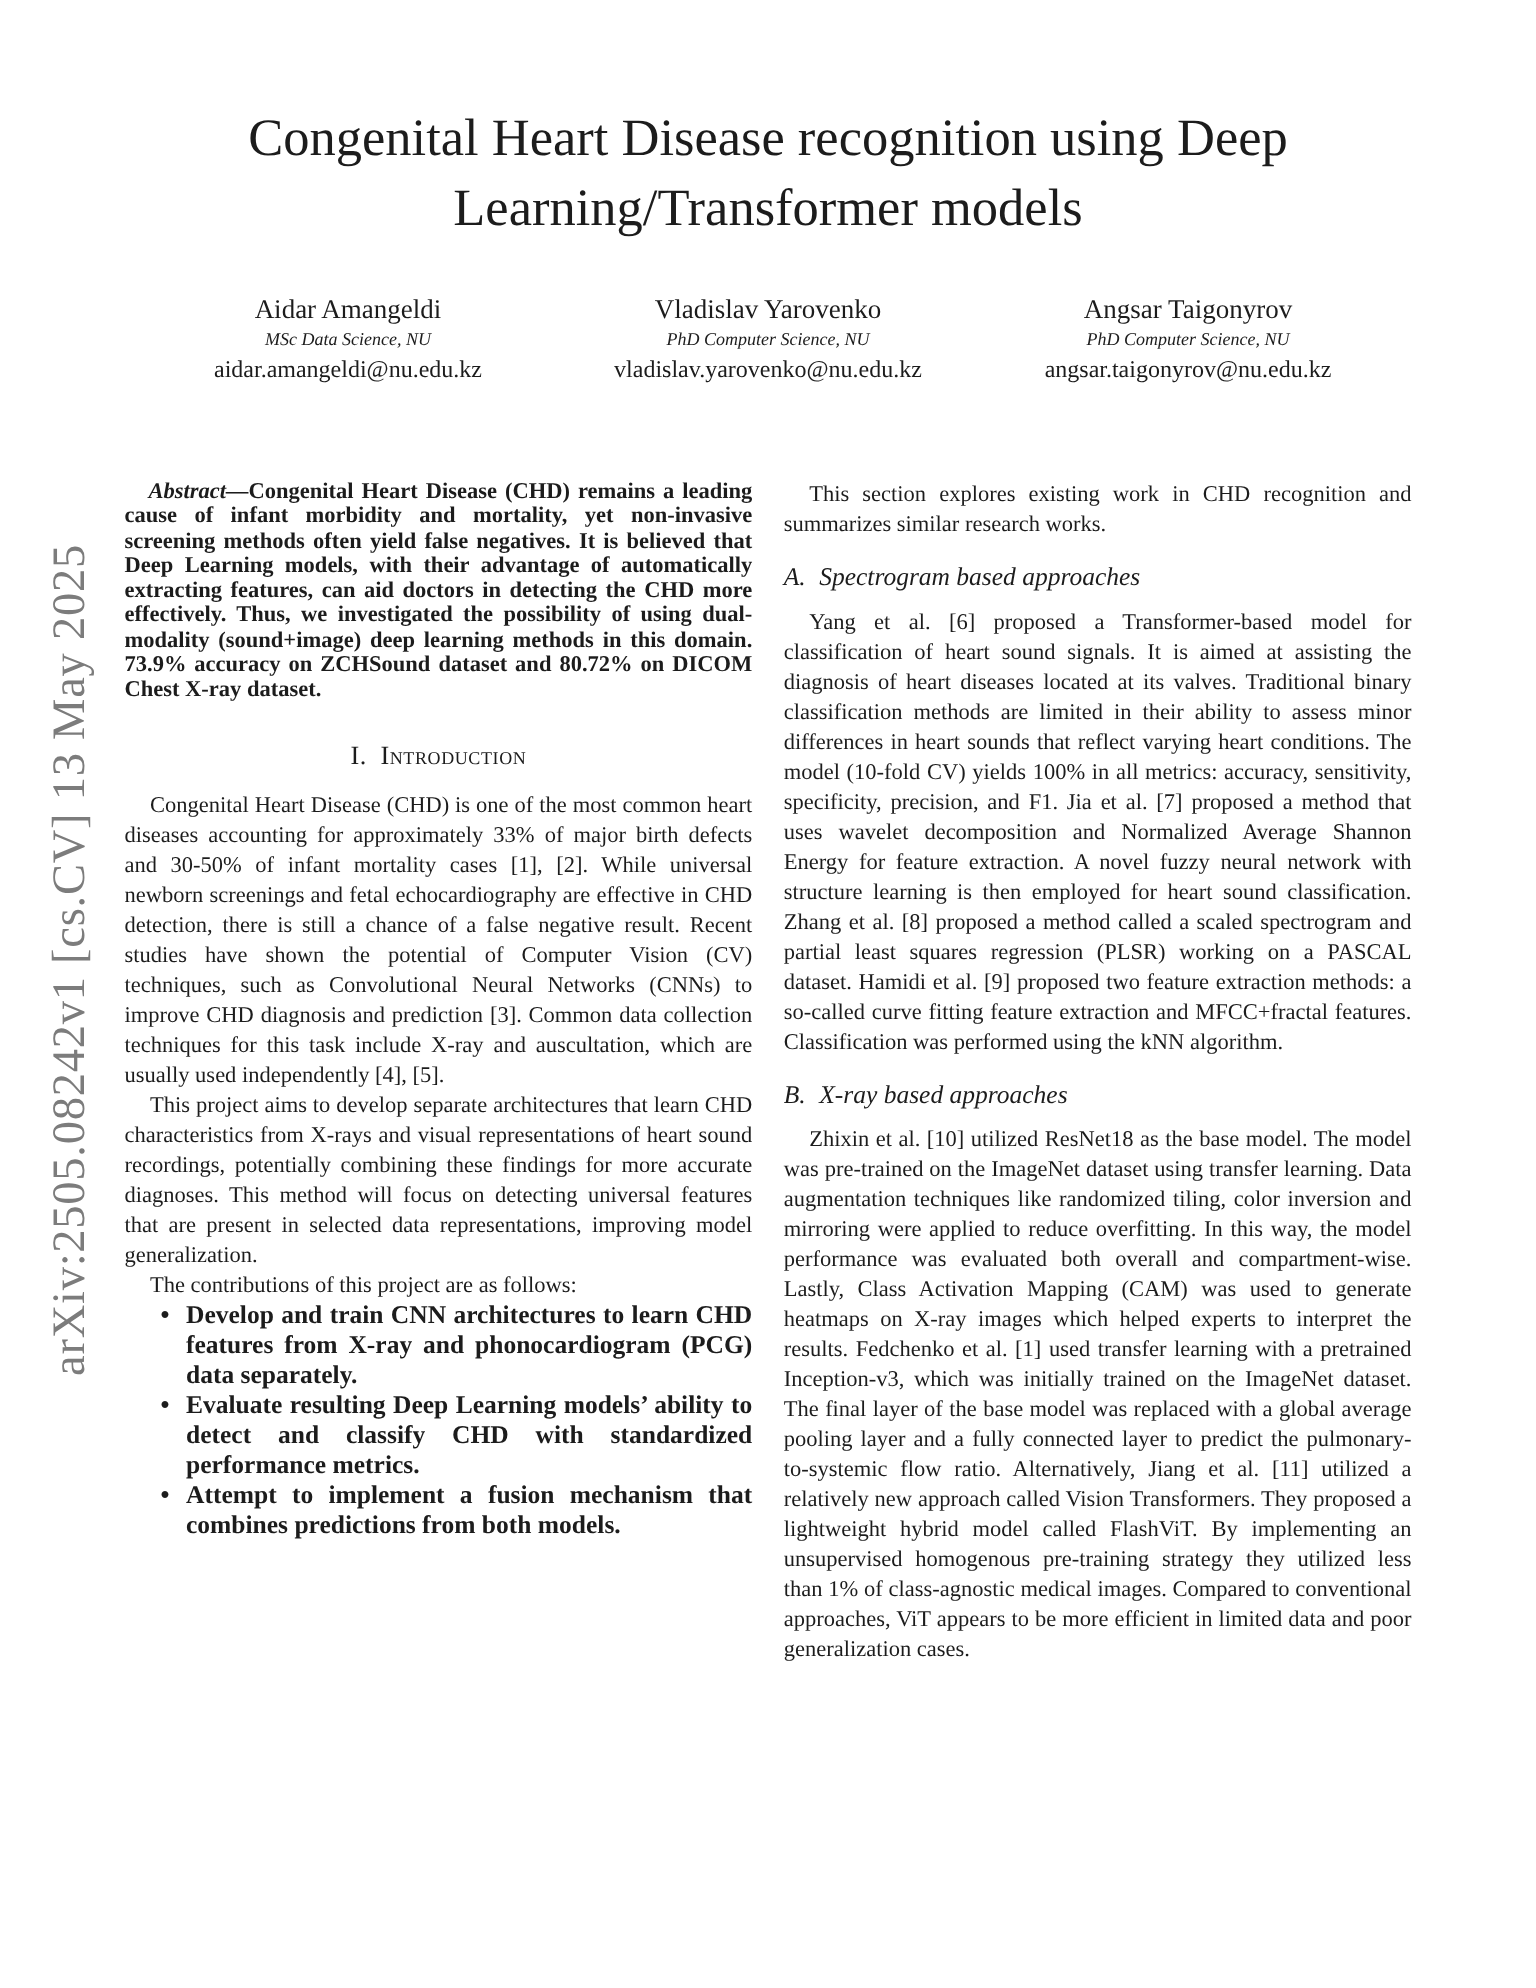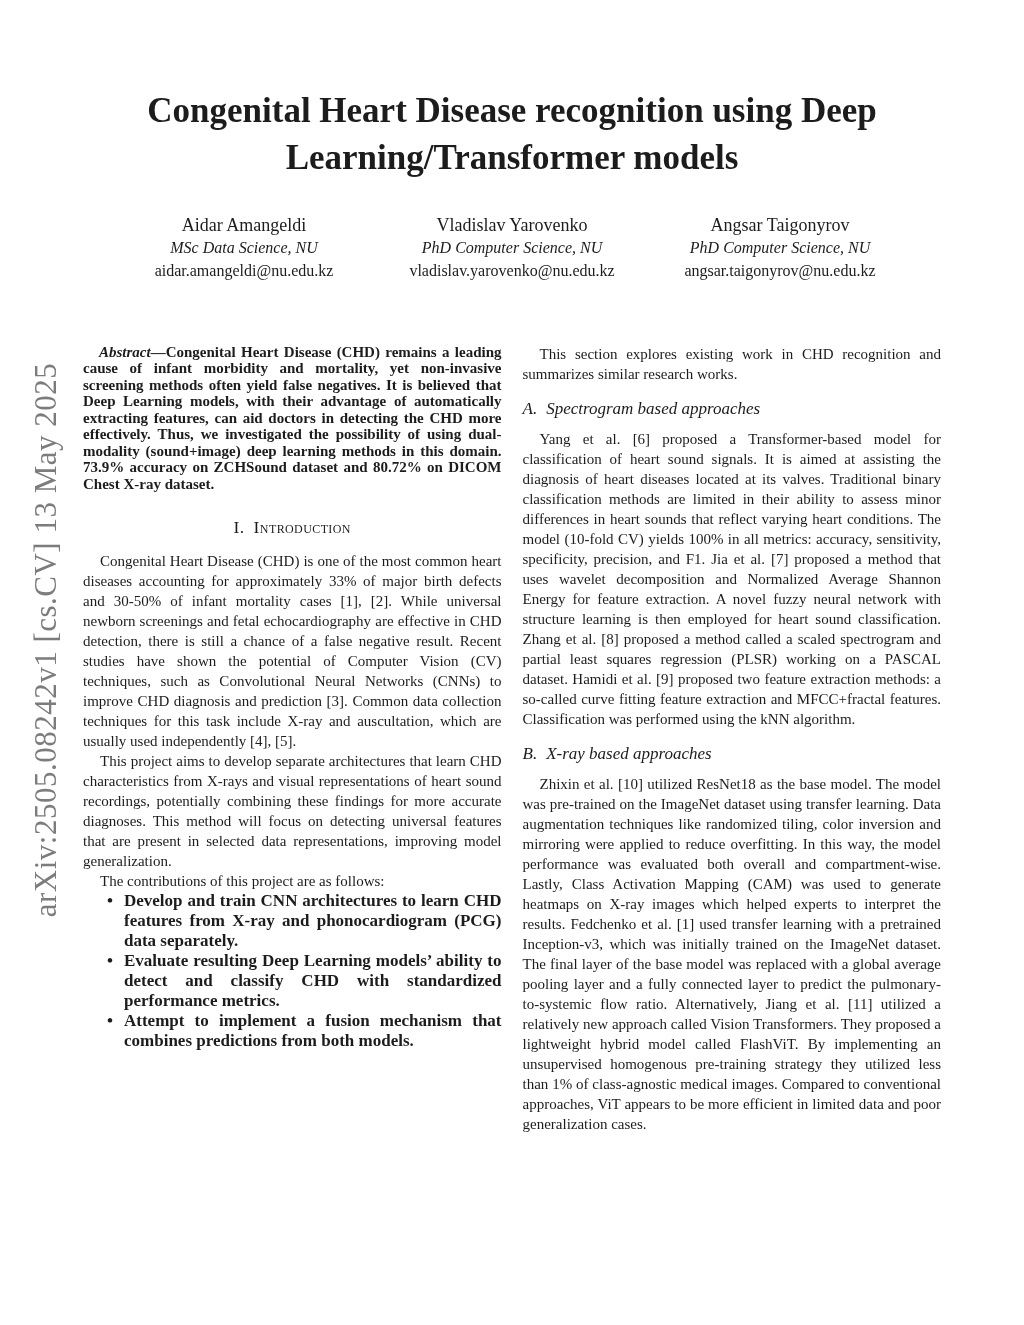--- a/index.html
+++ b/index.html
@@ -20,38 +20,38 @@
     transform: translate(-50%, -50%) rotate(-90deg);
     transform-origin: center center;
     white-space: nowrap;
     font-size: 31px;
     color: #7c7c7c;
     letter-spacing: 0.5px;
   }
   .title {
     width: 860px;
     margin: 0 auto;
-    padding-top: 88px;
+    padding-top: 69px;
     text-align: center;
     font-size: 35px;
-    font-weight: 700;
+    font-weight: 400;
     line-height: 1.34;
   }
   .authors {
     display: flex;
     justify-content: center;
-    gap: 16px;
+    gap: 28px;
     margin-top: 33px;
   }
   .author {
     width: 252px;
     text-align: center;
   }
   .author-name { font-size: 18px; line-height: 1.2; }
-  .author-affil { font-size: 16px; font-style: italic; line-height: 1.3; margin-top: 2px; font-family: Liberation Serif, serif; }
+  .author-affil { font-size: 12px; font-style: italic; line-height: 1.3; margin-top: 2px; font-family: Liberation Serif, serif; }
   .author-email { font-size: 16px; line-height: 1.3; margin-top: 2px; }
   .columns {
     display: flex;
     gap: 21px;
     margin: 62px 83px 0 83px;
   }
   .col {
     width: 419px;
     text-align: justify;
   }

